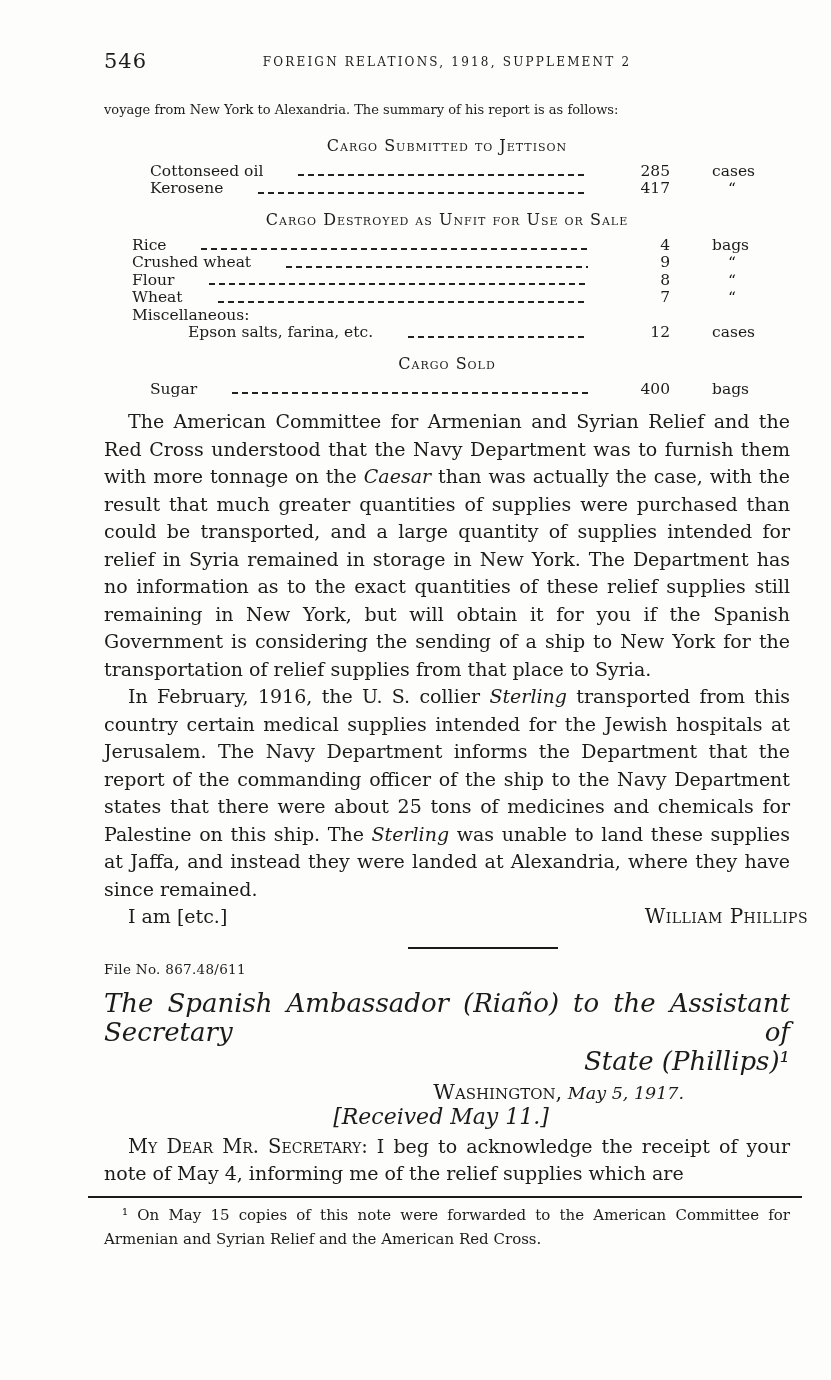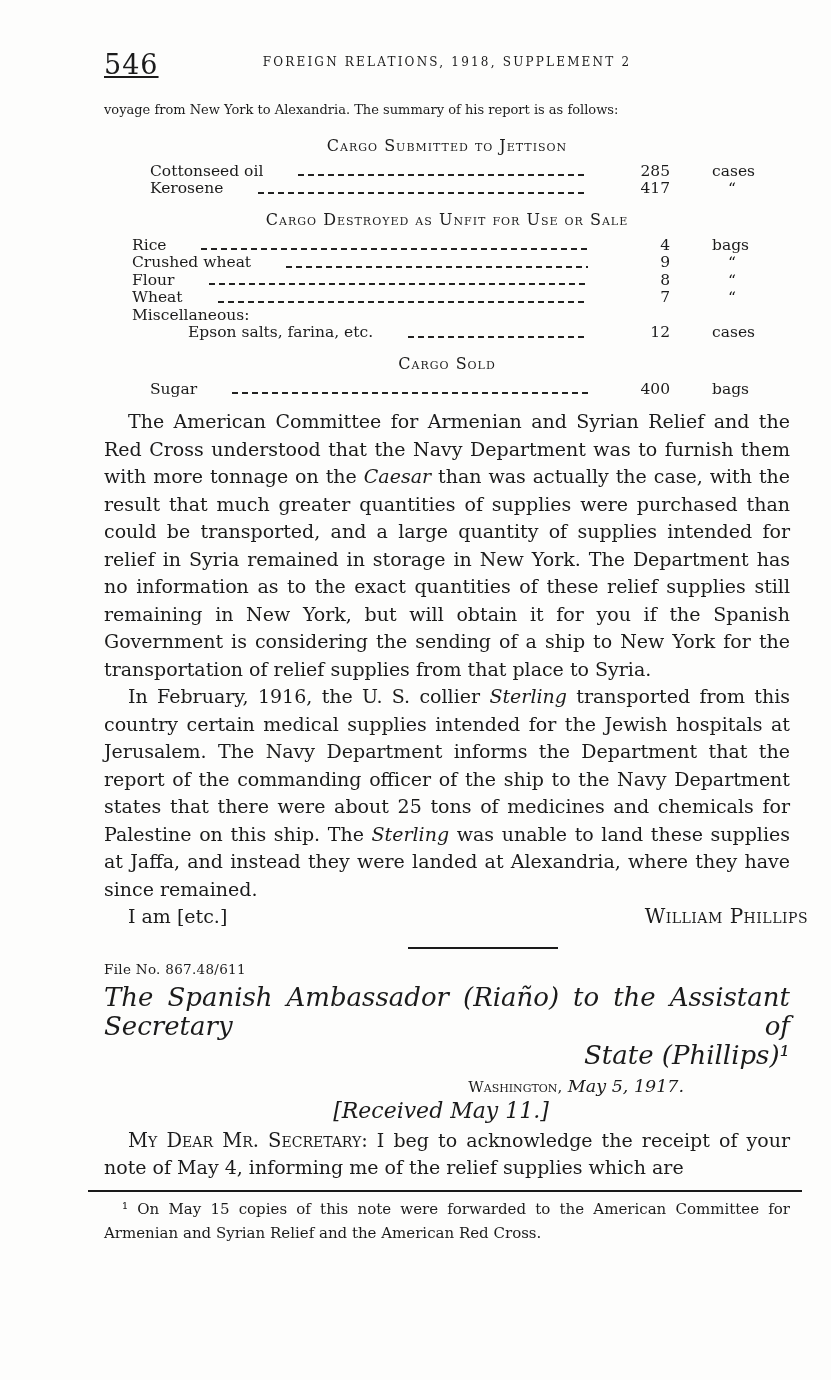--- a/index.html
+++ b/index.html
@@ -11,21 +11,21 @@
     margin: 0 auto;
     background: #fdfdfc;
     color: #1b1b1b;
     font-family: "DejaVu Serif", "Liberation Serif", serif;
     padding: 52px 41px 0 104px;
     overflow: hidden;
   }
 
   
   .running-header { position: relative; height: 26px; }
-  .page-number { position: absolute; left: 0; top: -3px; font-size: 27px; letter-spacing: 1px; text-decoration: underline; }
+  .page-number { position: absolute; left: 0; top: -3px; font-size: 21px; letter-spacing: 1px; }
   .running-title { text-align: center; font-size: 12px; letter-spacing: 2.2px; padding-top: 3px; }
 
   
   .intro { margin-top: 18px; font-size: 13px; line-height: 27.5px; text-align: justify; }
 
   
   .cargo-heading {
     text-align: center; font-variant: small-caps;
     font-size: 16px; letter-spacing: 1px;
     margin: 12px 0 8px;
@@ -52,26 +52,26 @@
   .par-1 { margin-top: 10px; }
   .ship { font-style: italic; }
 
   .sig-row { display: flex; justify-content: space-between; align-items: baseline; font-size: 19px; line-height: 27.5px; }
   .closing { text-indent: 24px; }
   .signature { font-variant: small-caps; font-size: 20px; letter-spacing: 0.5px; margin-right: -18px; }
 
   .section-divider { width: 150px; height: 2px; background: #1a1a1a; margin: 16px auto 12px; position: relative; left: 36px; }
 
   
-  .file-no { font-size: 13.5px; margin-bottom: 6px; letter-spacing: 0.3px; }
+  .file-no { font-size: 13.5px; margin-bottom: 12px; letter-spacing: 0.3px; }
   .letter-heading { font-size: 26px; font-style: italic; line-height: 29px; }
   .letter-heading .h1 { text-align: justify; text-align-last: justify; }
   .letter-heading .h2 { text-align: right; }
   .dateline { text-align: right; padding-right: 106px; font-size: 17.5px; margin-top: 4px; line-height: 24px; }
-  .place { font-variant: small-caps; font-size: 15px; }
+  .place { font-variant: small-caps; font-size: 21px; }
   .date { font-style: italic; }
   .received { text-align: center; padding-right: 12px; font-style: italic; font-size: 22px; line-height: 24px; }
   .salutation-par { margin-top: 4px; font-size: 19px; line-height: 27.5px; text-align: justify; text-indent: 24px; }
   .sal-sc { font-variant: small-caps; font-size: 19.5px; }
 
   
   .footnote-rule { height: 2.5px; background: #1a1a1a; margin: 8px -12px 5px -16px; }
   .footnote { font-size: 15px; line-height: 24px; text-indent: 18px; text-align: justify; }
 </style>
 </head>

